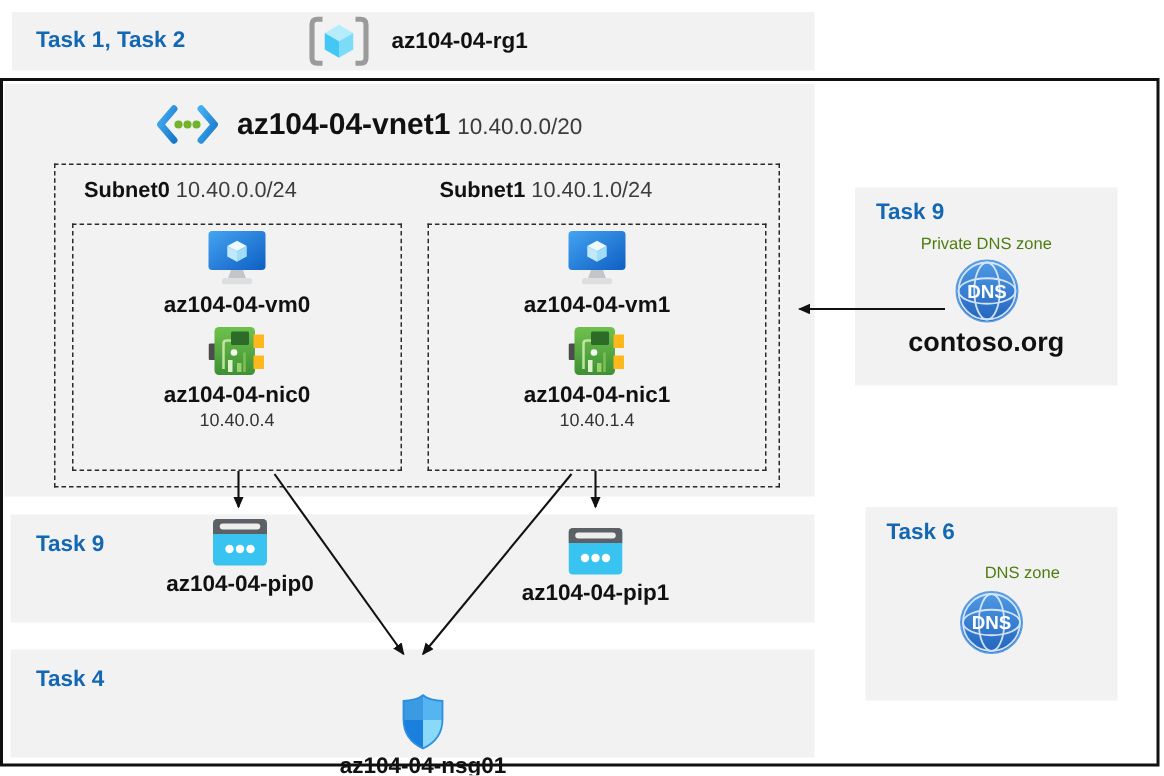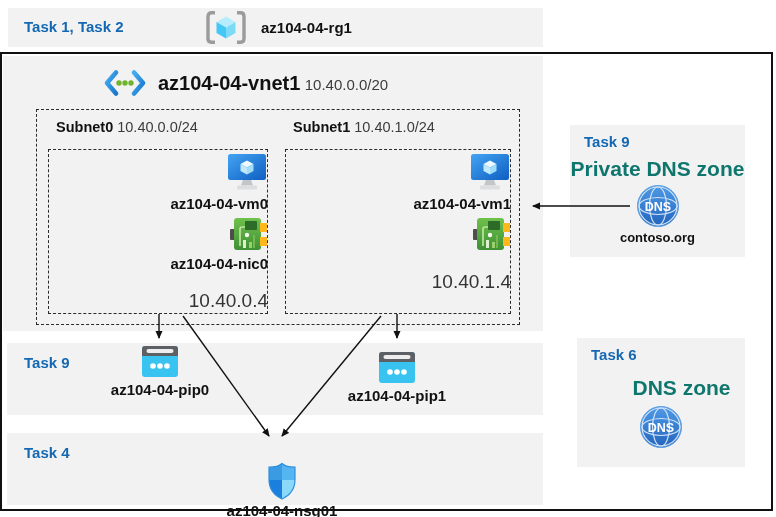--- a/index.html
+++ b/index.html
@@ -30,51 +30,51 @@
   .dashed { border:1px dashed #2b2b2b; box-sizing:border-box; position:absolute; }
   .subnets-outer { left:36px; top:109px; width:484px; height:216px; }
   .subnet-box0   { left:48px; top:149px; width:220px; height:165px; }
   .subnet-box1   { left:285px; top:149px; width:226px; height:165px; }
   .subnet-lbl { position:absolute; font-size:14.5px; white-space:nowrap; }
   .subnet-lbl b { font-size:14.5px; }
   .subnet-lbl .plain { font-size:14.5px; }
   .sn0-lbl { left:56px; top:119px; }
   .sn1-lbl { left:293px; top:119px; }
 
-  .subnet-col { position:absolute; display:flex; flex-direction:column; align-items:flex-end; }
+  .subnet-col { position:absolute; display:flex; flex-direction:column; align-items:center; }
   .col0 { left:48px; top:153px; width:220px; }
   .col1 { left:285px; top:153px; width:226px; }
   .subnet-col .res-label { margin-top:2px; }
   .subnet-col .nic-ic { margin-top:3px; }
-  .ip-text { font-size:19px; color:#333; margin-top:18px; }
+  .ip-text { font-size:12px; color:#333; margin-top:1px; }
 
   
   .band3 { left:7px; top:343px; width:536px; height:72px; }
   .band4 { left:7px; top:433px; width:536px; height:72px; }
   .band3 .task-label, .band4 .task-label { position:absolute; left:17px; top:11px; }
 
   .pip-col { position:absolute; display:flex; flex-direction:column; align-items:center; width:130px; }
   .pip0 { left:95px;  top:346px; }
   .pip1 { left:332px; top:352px; }
   .pip-col .res-label { margin-top:3px; }
 
   .nsg-col { position:absolute; left:212px; top:462px; width:140px;
              display:flex; flex-direction:column; align-items:center; }
   .nsg-col .res-label { margin-top:2px; }
 
   .panel { position:absolute; display:flex; flex-direction:column; align-items:center;
            box-sizing:border-box; padding-top:8px; }
   .panel5 { left:570px; top:125px; width:175px; height:132px; }
   .panel6 { left:577px; top:338px; width:168px; height:129px; }
   .panel .task-label { align-self:flex-start; margin-left:14px; }
-  .panel-title { font-weight:bold; font-size:21px; color:#0f766e; margin-top:7px; }
+  .panel-title { font-weight:normal; font-size:11px; color:#4d7c0f; margin-top:7px; }
   .panel6 .panel-title { margin-top:13px;padding-left:41px; }
   .panel .dns-ic { margin-top:3px; }
   .panel6 .dns-ic { margin-top:5px; }
-  .zone-name { font-weight:bold; font-size:13px; margin-top:2px; }
+  .zone-name { font-weight:bold; font-size:18px; margin-top:2px; }
 
   .arrows { position:absolute; left:0; top:0; pointer-events:none; }
   svg text { font-family:"Liberation Sans",sans-serif; }
 </style>
 </head>
 <body>
 
 <svg width="0" height="0" style="position:absolute">
   <defs>
     <linearGradient id="g-screen" x1="0" y1="0" x2="1" y2="1">
@@ -188,20 +188,21 @@
       <rect x="4" y="3" width="27" height="32" rx="3" fill="url(#g-nic)"></rect>
       <rect x="30" y="8" width="7" height="9" fill="#ffb81c"></rect>
       <rect x="30" y="22" width="7" height="9" fill="#ffb81c"></rect>
       <rect x="15" y="6" width="12" height="9" rx="1" fill="#2c6b28"></rect>
       <path d="M10,31 L10,14 Q10,12 12,12 L15,12" fill="none" stroke="#bfe49f" stroke-width="1.7"></path>
       <circle cx="17" cy="20" r="2.2" fill="#f4fbee"></circle>
       <rect x="13" y="25" width="3" height="8" fill="#dff0cf"></rect>
       <rect x="19" y="27" width="3" height="6" fill="#9bd16c"></rect>
       <path d="M24,33 L24,20" stroke="#7dbf52" stroke-width="1.7"></path>
     </svg>
+    <span class="res-label">az104-04-nic1</span>
     <span class="ip-text">10.40.1.4</span>
   </div>
 
   <div class="abs gray band3">
     <span class="task-label">Task 9</span>
   </div>
 
   <div class="pip-col pip0">
     <svg width="36" height="32" viewBox="0 0 36 32">
       <rect x="0" y="0" width="36" height="31" rx="3" fill="#38c3f0"></rect>

